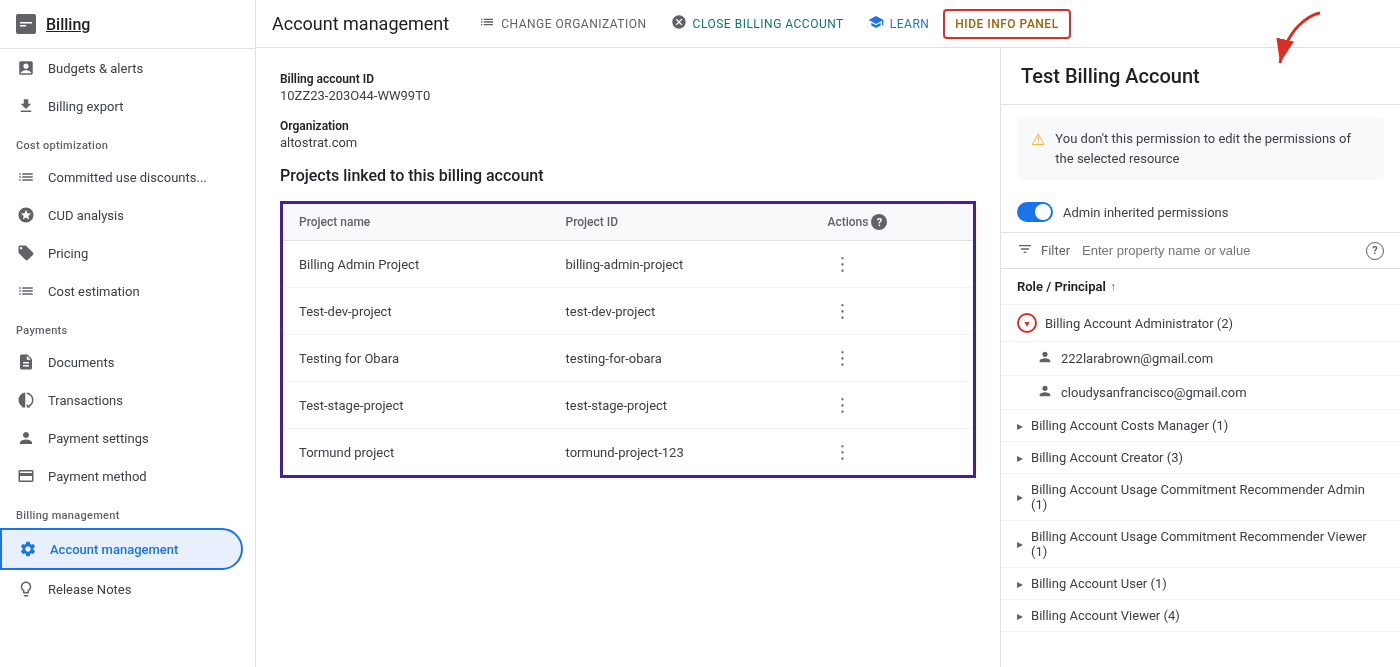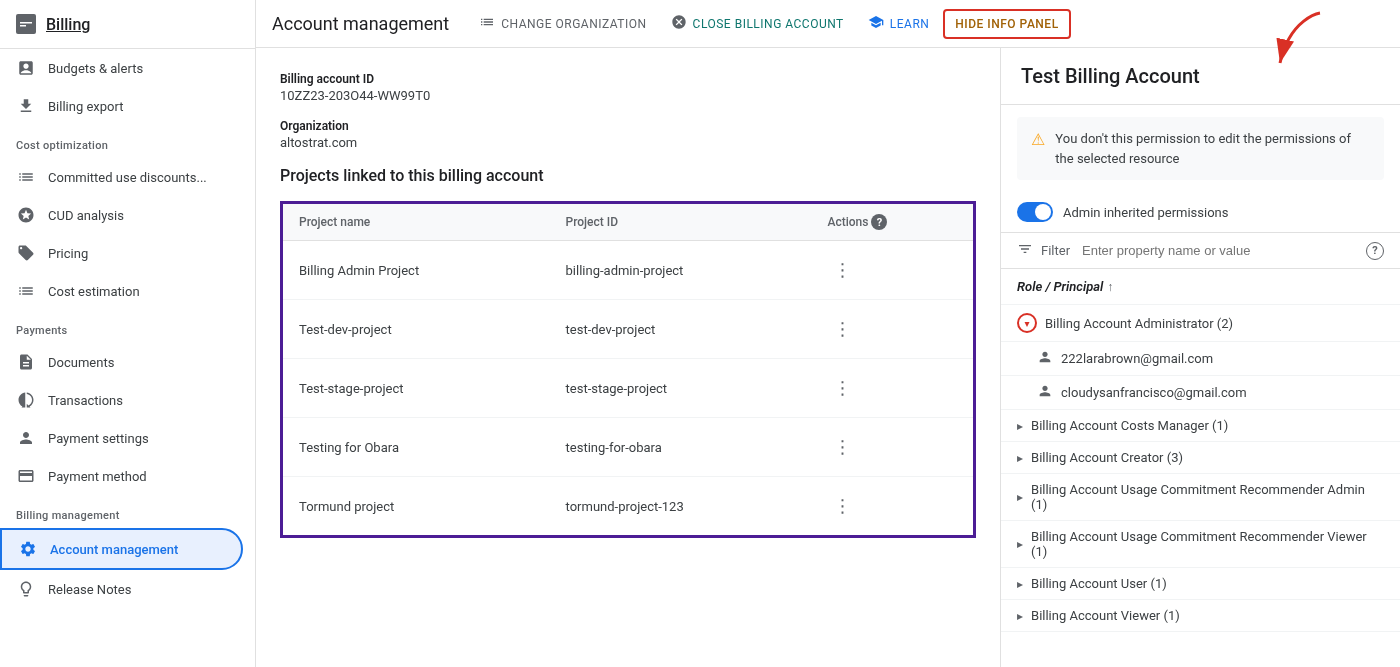--- a/index.html
+++ b/index.html
@@ -116,21 +116,21 @@
     .projects-table th {
       background: #f8f9fa;
       padding: 10px 16px;
       text-align: left;
       font-size: 12px;
       font-weight: 500;
       color: #5f6368;
       border-bottom: 1px solid #e0e0e0;
     }
     .projects-table td {
-      padding: 16px 16px;
+      padding: 10px 16px;
       font-size: 13px;
       color: #3c4043;
       border-bottom: 1px solid #f1f3f4;
     }
     .projects-table tr:last-child td { border-bottom: none; }
     .actions-header { display: flex; align-items: center; gap: 3px; }
     .help-icon {
       width: 16px; height: 16px; border-radius: 50%;
       background: #5f6368; color: #fff;
       display: inline-flex; align-items: center; justify-content: center;
@@ -200,21 +200,20 @@
     .filter-help {
       width: 18px; height: 18px; border-radius: 50%; border: 1px solid #5f6368;
       display: flex; align-items: center; justify-content: center;
       font-size: 11px; color: #5f6368; cursor: pointer; font-weight: bold;
     }
 
     .role-section-header {
       display: flex; align-items: flex-start; justify-content: space-between;
       padding: 10px 16px;
       border-bottom: 1px solid #f1f3f4;
-      font-style: italic;
     }
     .role-header-label { font-size: 13px; font-weight: 600; color: #202124; display: flex; align-items: center; gap: 4px; }
     .sort-icon { color: #5f6368; font-size: 12px; }
 
     .role-item {
       display: flex; align-items: center; gap: 8px;
       padding: 8px 16px;
       font-size: 13px; color: #3c4043;
       border-bottom: 1px solid #f1f3f4;
       cursor: pointer;
@@ -434,29 +433,29 @@
     </td>
   </tr>
             <tr>
     <td>Test-dev-project</td>
     <td>test-dev-project</td>
     <td>
       <button class="kebab-btn">⋮</button>
     </td>
   </tr>
             <tr>
-    <td>Test-stage-project</td>
-    <td>test-stage-project</td>
+    <td>Testing for Obara</td>
+    <td>testing-for-obara</td>
     <td>
       <button class="kebab-btn">⋮</button>
     </td>
   </tr>
             <tr>
-    <td>Testing for Obara</td>
-    <td>testing-for-obara</td>
+    <td>Test-stage-project</td>
+    <td>test-stage-project</td>
     <td>
       <button class="kebab-btn">⋮</button>
     </td>
   </tr>
             <tr>
     <td>Tormund project</td>
     <td>tormund-project-123</td>
     <td>
       <button class="kebab-btn">⋮</button>
     </td>
@@ -534,21 +533,21 @@
           <div class="role-item" style="cursor: pointer;">
     <span class="role-expand-icon " style="color:#5f6368; font-size:12px;">▸</span>
     <span>Billing Account Usage Commitment Recommender Viewer (1)</span>
   </div>
           <div class="role-item" style="cursor: pointer;">
     <span class="role-expand-icon " style="color:#5f6368; font-size:12px;">▸</span>
     <span>Billing Account User (1)</span>
   </div>
           <div class="role-item" style="cursor: pointer;">
     <span class="role-expand-icon " style="color:#5f6368; font-size:12px;">▸</span>
-    <span>Billing Account Viewer (1)</span>
+    <span>Billing Account Viewer (4)</span>
   </div>
         </div>
     </div>
   </div>
 </div>
 
 <div style="position:fixed; top: 8px; right: 60px; pointer-events:none; z-index:999;">
   <svg width="80" height="80" viewBox="0 0 80 80">
     <defs>
       <marker id="arrowhead" markerWidth="8" markerHeight="6" refX="8" refY="3" orient="auto">

